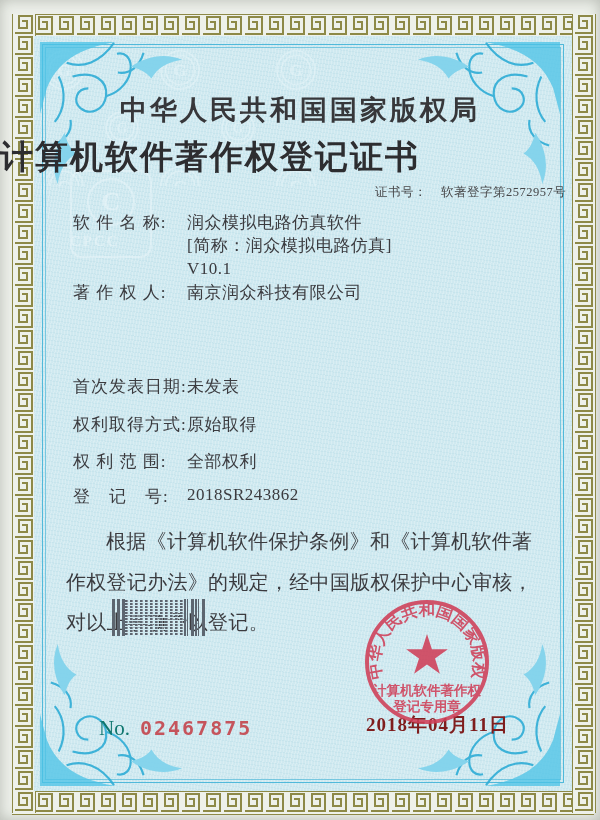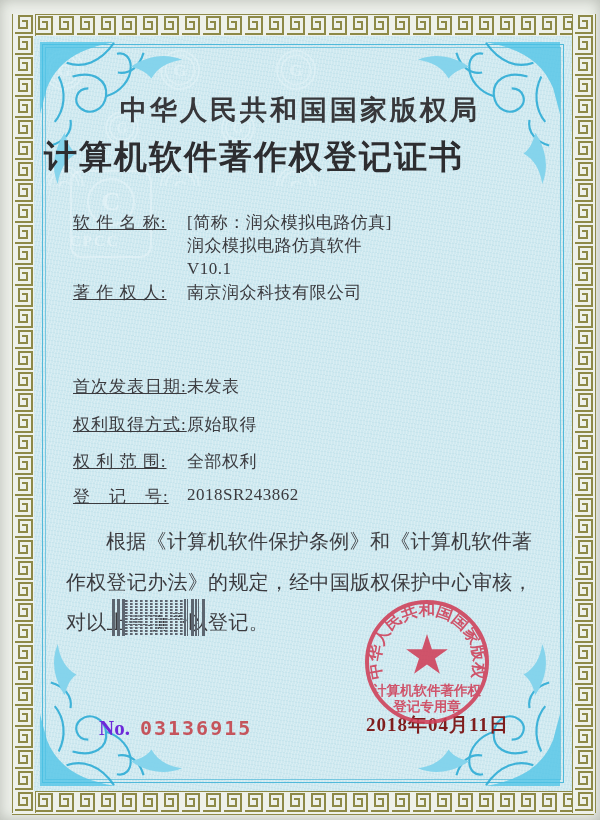--- a/index.html
+++ b/index.html
@@ -35,40 +35,40 @@
   .emboss{position:absolute;left:70px;top:170px;width:82px;height:88px;opacity:.5;color:#eef8fb;}
   .emboss .sq{position:absolute;inset:0;border:2px solid #eaf6fa;border-radius:12px;}
   .emboss .ring{position:absolute;left:17px;top:8px;width:44px;height:44px;border:2px solid #eaf6fa;
       border-radius:50%;text-align:center;line-height:44px;font-size:26px;font-weight:bold;}
   .emboss .cap{position:absolute;left:0;right:0;bottom:8px;text-align:left;font-size:15px;
       letter-spacing:2px;font-weight:bold;}
   
   .tx{position:absolute;color:#3c3c40;}
   .authority{left:0;width:600px;top:92px;text-align:center;font-size:27px;font-weight:bold;
       letter-spacing:3px;color:#37373a;}
-  .cert-title{left:0;width:508px;top:135px;text-align:center;font-size:33px;font-weight:bold;
+  .cert-title{left:0;width:508px;top:135px;font-size:33px;font-weight:bold;
       letter-spacing:2px;color:#2d2d30;}
   .certno{left:375px;top:184px;font-size:12.5px;color:#474749;letter-spacing:.5px;}
   .certno .v{margin-left:14px;}
   .row{position:absolute;left:73px;font-size:17px;color:#3b3b3f;}
-  .row .lab{display:inline-block;width:114px;vertical-align:top;letter-spacing:1px;text-decoration:underline;}
+  .row .lab{display:inline-block;width:114px;vertical-align:top;letter-spacing:1px;}
   .row .val{display:inline-block;vertical-align:top;letter-spacing:.5px;}
   .val .ln{line-height:23px;}
   .statement{left:66px;top:521px;width:484px;font-size:20px;line-height:40.5px;
       text-indent:2em;letter-spacing:.3px;word-break:break-all;color:#3b3b3f;}
   
   .barcode{position:absolute;left:112px;top:599px;width:94px;height:37px;display:flex;}
   .bc-l{width:13px;background:repeating-linear-gradient(90deg,#5d6670 0 3px,transparent 3px 5px,#5d6670 5px 8px,transparent 8px 10px);}
   .bc-m{flex:1;background:
       repeating-linear-gradient(0deg,#cfe9f0 0 1px,transparent 1px 3px),
       repeating-linear-gradient(90deg,#5d6670 0 2px,#8d949c 2px 3px,transparent 3px 5px);}
   .bc-r{width:22px;background:repeating-linear-gradient(90deg,#5d6670 0 2px,transparent 2px 3px,#5d6670 3px 4px,transparent 4px 7px,#5d6670 7px 10px,transparent 10px 11px);}
   
   .serial{left:99px;top:716px;font-size:21px;}
-  .serial .nl{font-weight:bold;color:#6d28d9;}
+  .serial .nl{font-weight:normal;color:#0f766e;}
   .serial .nv{font-family:"DejaVu Sans Mono",monospace;font-size:20px;font-weight:bold;
       color:#c5545c;letter-spacing:2px;margin-left:10px;}
   .stamp-date{left:366px;top:712px;font-size:19px;font-weight:bold;color:#7f1d1d;letter-spacing:1px;}
   .stamp{position:absolute;left:361px;top:596px;width:132px;height:132px;opacity:.88;}
 </style>
 </head>
 <body>
 
 <div class="paper">
 
@@ -145,25 +145,28 @@
       </svg></div>
 
   <div class="emboss">
     <div class="sq"></div>
     <div class="ring">C</div>
     <div class="cap">CPCC</div>
   </div>
 
   <div class="tx authority">中华人民共和国国家版权局</div>
   <div class="tx cert-title">计算机软件著作权登记证书</div>
+  <div class="tx certno">
+    <span>证书号：</span><span class="v">软著登字第2572957号</span>
+  </div>
 
   <div class="tx row" style="top:211px">
     <span class="lab">软 件 名 称:</span><span class="val">
+      <span class="ln" style="display:block">润众模拟电路仿真软件</span>
       <span class="ln" style="display:block">[简称：润众模拟电路仿真]</span>
-      <span class="ln" style="display:block">润众模拟电路仿真软件</span>
       <span class="ln" style="display:block">V10.1</span>
     </span>
   </div>
   <div class="tx row" style="top:281px">
     <span class="lab">著 作 权 人:</span><span class="val">南京润众科技有限公司</span>
   </div>
   <div class="tx row" style="top:413px">
     <span class="lab">权利取得方式:</span><span class="val">原始取得</span>
   </div>
   <div class="tx row" style="top:375px">
@@ -193,16 +196,16 @@
     <circle cx="66" cy="66" r="60" fill="none" stroke="#cf3f58" stroke-width="4"></circle>
     <text font-size="15.5" font-weight="bold" fill="#cf3f58" font-family="Liberation Serif, serif">
       <textPath href="#arcpath" startOffset="0" textLength="196" lengthAdjust="spacingAndGlyphs">中华人民共和国国家版权局</textPath>
     </text>
     <polygon fill="#cf3f58" points="66,38 70.9,53.2 86.9,53.2 74,62.6 78.9,77.8 66,68.4 53.1,77.8 58,62.6 45.1,53.2 61.1,53.2"></polygon>
     <text x="66" y="99" text-anchor="middle" font-size="13.5" font-weight="bold" fill="#cf3f58" font-family="Liberation Serif, serif">计算机软件著作权</text>
     <text x="66" y="115" text-anchor="middle" font-size="13.5" font-weight="bold" fill="#cf3f58" font-family="Liberation Serif, serif">登记专用章</text>
   </svg>
 
   <div class="tx serial">
-    <span class="nl">No.</span><span class="nv">03136915</span>
+    <span class="nl">No.</span><span class="nv">02467875</span>
   </div>
 
 </div>
 
 </body></html>

